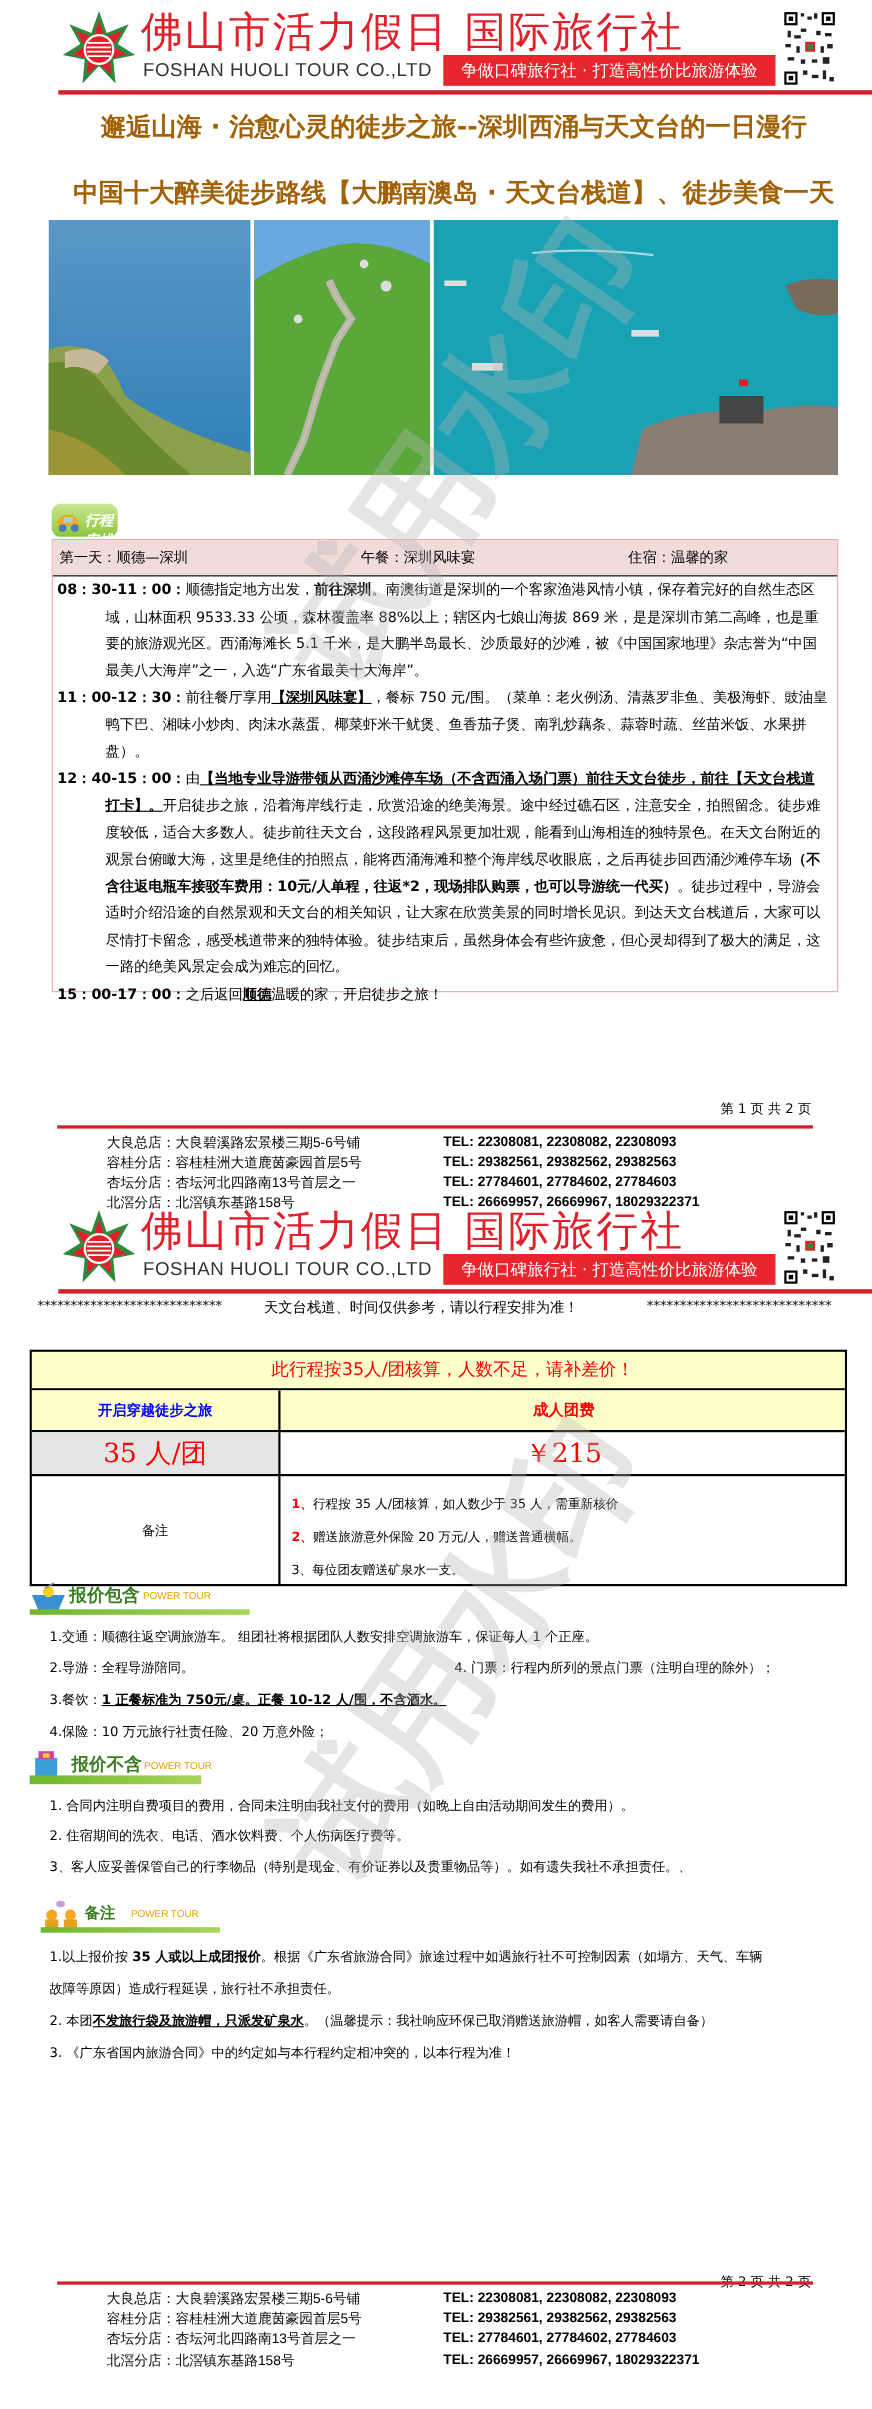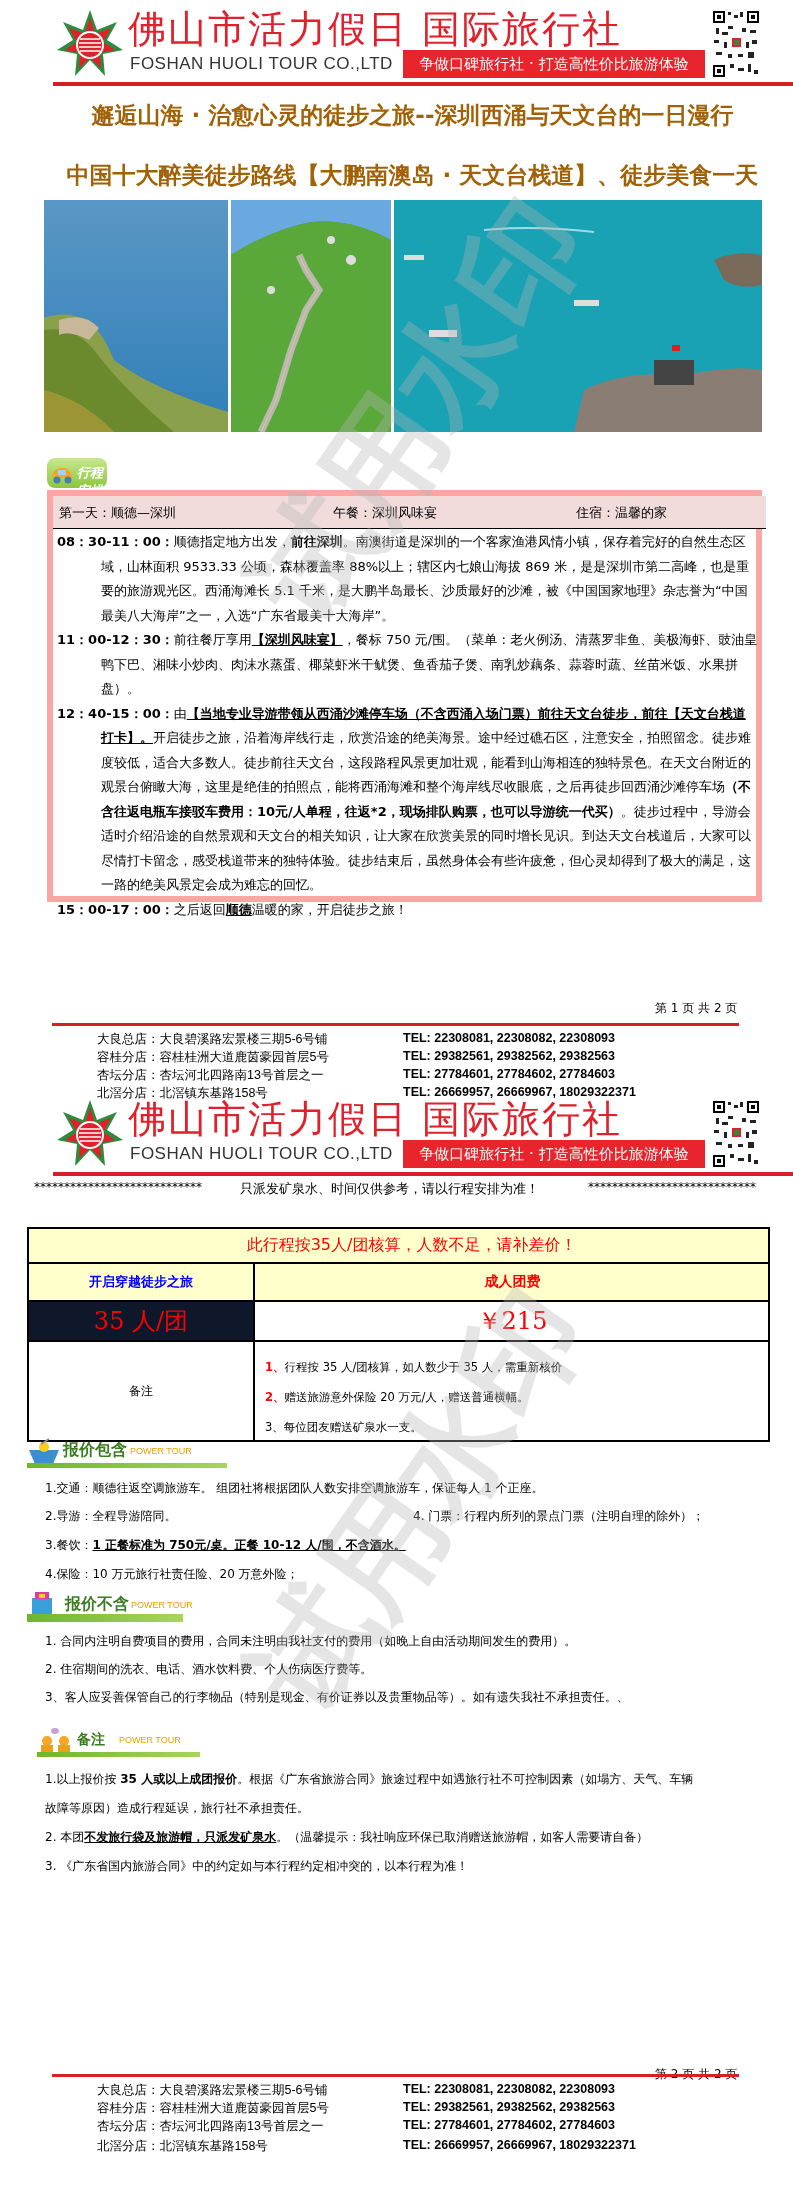--- a/index.html
+++ b/index.html
@@ -13,21 +13,21 @@
   .slogan { position: absolute; left: 403px; top: 50px; width: 302px; height: 28px; background: #e8242c; color: #fff; font-size: 15px; line-height: 28px; text-align: center; white-space: nowrap; }
   .qr { position: absolute; left: 712px; top: 10px; width: 48px; height: 68px; }
   .header-rule { position: absolute; left: 53px; top: 82px; width: 740px; height: 4px; background: #d42028; }
   
   .title1 { position: absolute; left: 16px; width: 793px; text-align: center; color: #a16207; font-size: 23px; font-weight: bold; white-space: nowrap; }
   
   .photo { position: absolute; top: 200px; height: 232px; overflow: hidden; }
   
   .badge-travel { position: absolute; left: 47px; top: 458px; width: 60px; height: 30px; border-radius: 8px; background: linear-gradient(#c8e890,#8cc63e); }
   
-  .itin { position: absolute; left: 47px; top: 490px; width: 715px; height: 412px; border: 6px solid #fca5a5; }
+  .itin { position: absolute; left: 47px; top: 490px; width: 715px; height: 412px; border: 1px solid #fca5a5; }
   .itin-head { position: absolute; left: 0; top: 0; width: 713px; height: 33px; background: #f2dcdb; border-bottom: 1px solid #000; font-size: 13px; line-height: 33px; }
   .itin-body { position: absolute; left: 0; top: 34px; width: 713px; font-size: 13px; line-height: 24.5px; }
   .para { padding-left: 48px; text-indent: -44px; padding-right: 8px; }
   .b { font-weight: bold; }
   .u { text-decoration: underline; }
   
   .pager { position: absolute; font-size: 12px; color: #000; white-space: nowrap; }
   .foot-rule { position: absolute; left: 52px; width: 687px; height: 3px; background: #d42028; }
   .foot-row { position: absolute; left: 97px; font-size: 12.5px; color: #000; white-space: nowrap; font-family: "Liberation Sans", sans-serif; }
   .foot-tel { position: absolute; left: 403px; font-size: 12.5px; font-weight: bold; white-space: nowrap; font-family: "Liberation Sans", sans-serif; }
@@ -222,34 +222,34 @@
         <rect x="36" y="54" width="3" height="8"></rect>
         <rect x="42" y="60" width="4" height="4"></rect>
       </g>
     <rect x="20" y="28" width="9" height="9" fill="#e0202a"></rect>
       <rect x="22" y="30" width="5" height="5" fill="#2e8b3e"></rect>
   </svg>
   <div class="header-rule"></div>
 </div>
 
 <div class="stars" style="left:34px;">****************************</div>
-<div class="stars" style="left:240px; font-size:13px;">只派发矿泉水、时间仅供参考，请以行程安排为准！</div>
+<div class="stars" style="left:240px; font-size:13px;">天文台栈道、时间仅供参考，请以行程安排为准！</div>
 <div class="stars" style="left:588px;">****************************</div>
 
 <div class="ptable">
   <div class="prow" style="height:35px; background:#ffffcc;">
     <div class="pcell" style="left:0; width:100%; color:#ff0000; font-size:16px;margin-left:13px;">此行程按35人/团核算，人数不足，请补差价！</div>
   </div>
   <div class="prow" style="height:38px; background:#ffffcc;">
     <div class="pcell" style="left:0; width:224px; color:#0000ff; font-size:13px; font-weight:bold;">开启穿越徒步之旅</div>
     <div class="divider"></div>
     <div class="pcell" style="left:226px; width:515px; color:#ff0000; font-size:14px; font-weight:bold;">成人团费</div>
   </div>
   <div class="prow" style="height:40px;">
-    <div class="pcell" style="left:0; width:224px; background:#0f172a; color:#ff0000; font-size:24px; font-family:'DejaVu Serif', serif;">35 人/团</div>
+    <div class="pcell" style="left:0; width:224px; background:#e5e5e5; color:#ff0000; font-size:24px; font-family:'DejaVu Serif', serif;">35 人/团</div>
     <div class="divider"></div>
     <div class="pcell" style="left:226px; width:515px; color:#ff0000; font-size:24px; font-family:'DejaVu Serif', serif;">￥215</div>
   </div>
   <div class="prow" style="height:98px;">
     <div class="pcell" style="left:0; width:224px; font-size:12px;">备注</div>
     <div class="divider"></div>
     <div class="abs" style="left:236px; top:10px; font-size:11.5px; line-height:30px;">
       <div><span style="color:#ff0000; font-weight:bold;">1、</span><span>行程按 35 人/团核算，如人数少于 35 人，需重新核价</span></div>
       <div><span style="color:#ff0000; font-weight:bold;">2、</span><span>赠送旅游意外保险 20 万元/人，赠送普通横幅。</span></div>
       <div><span>3、</span><span>每位团友赠送矿泉水一支。</span></div>

